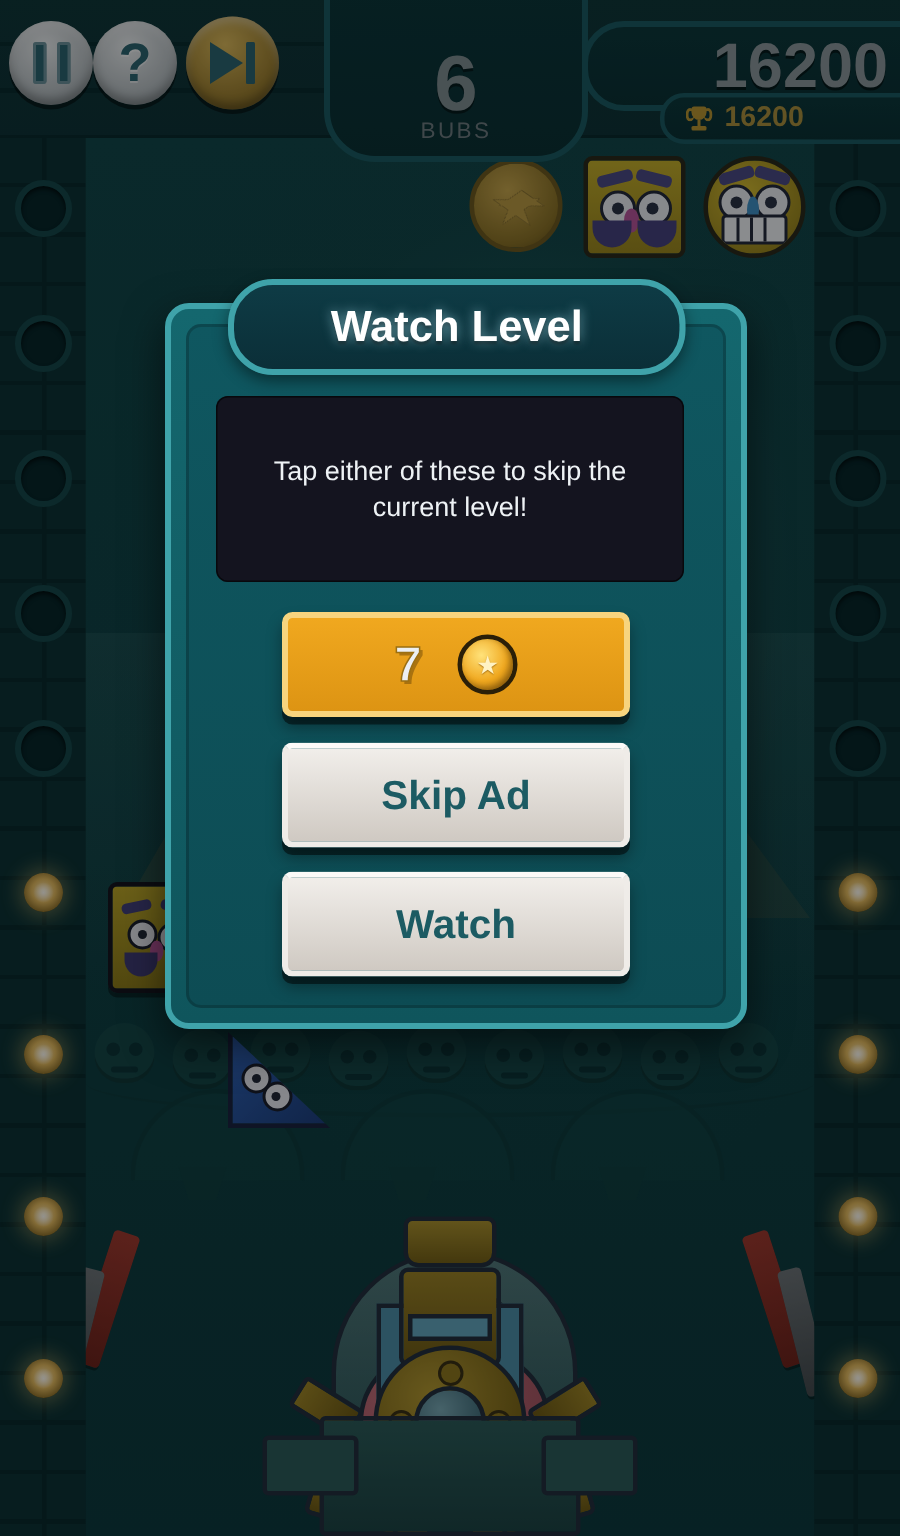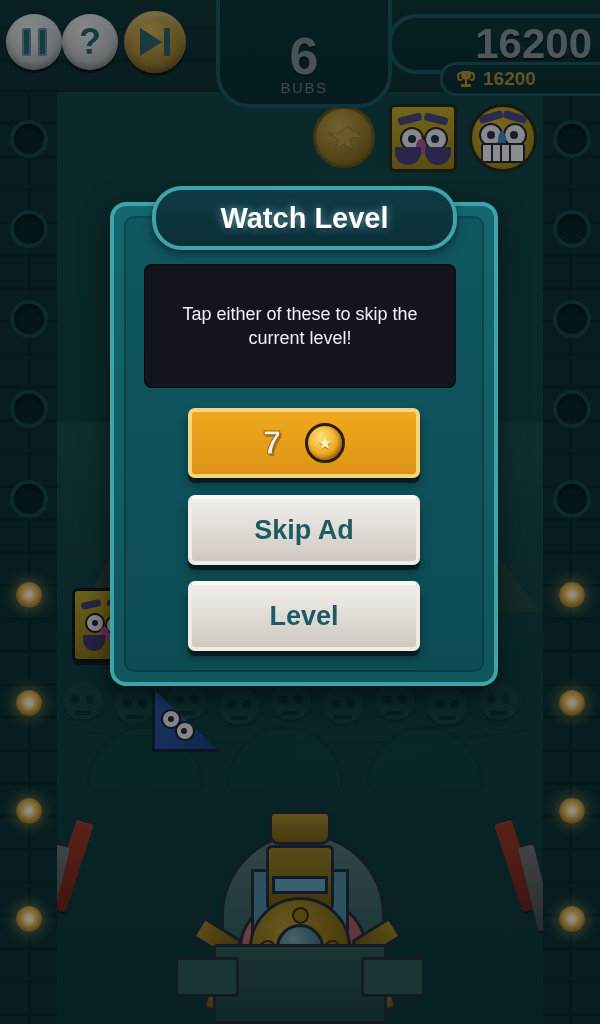--- a/index.html
+++ b/index.html
@@ -530,16 +530,16 @@
     <div class="coin">
       <div class="cstar">★</div>
     </div>
   </div>
 
   <div class="btn pale watch">
     <div class="btn-label">Skip Ad</div>
   </div>
 
   <div class="btn pale cancel">
-    <div class="btn-label">Level</div>
+    <div class="btn-label">Watch</div>
   </div>
 
 </div>
 
 </body></html>

